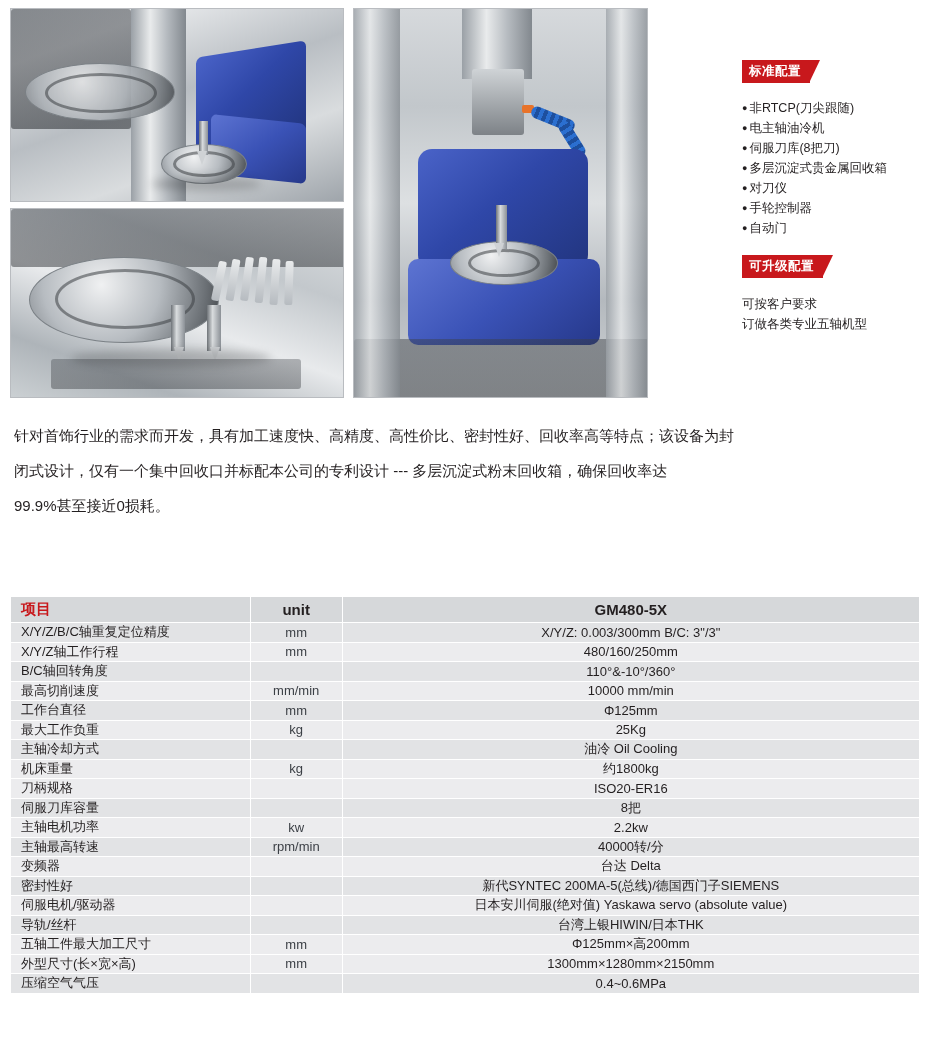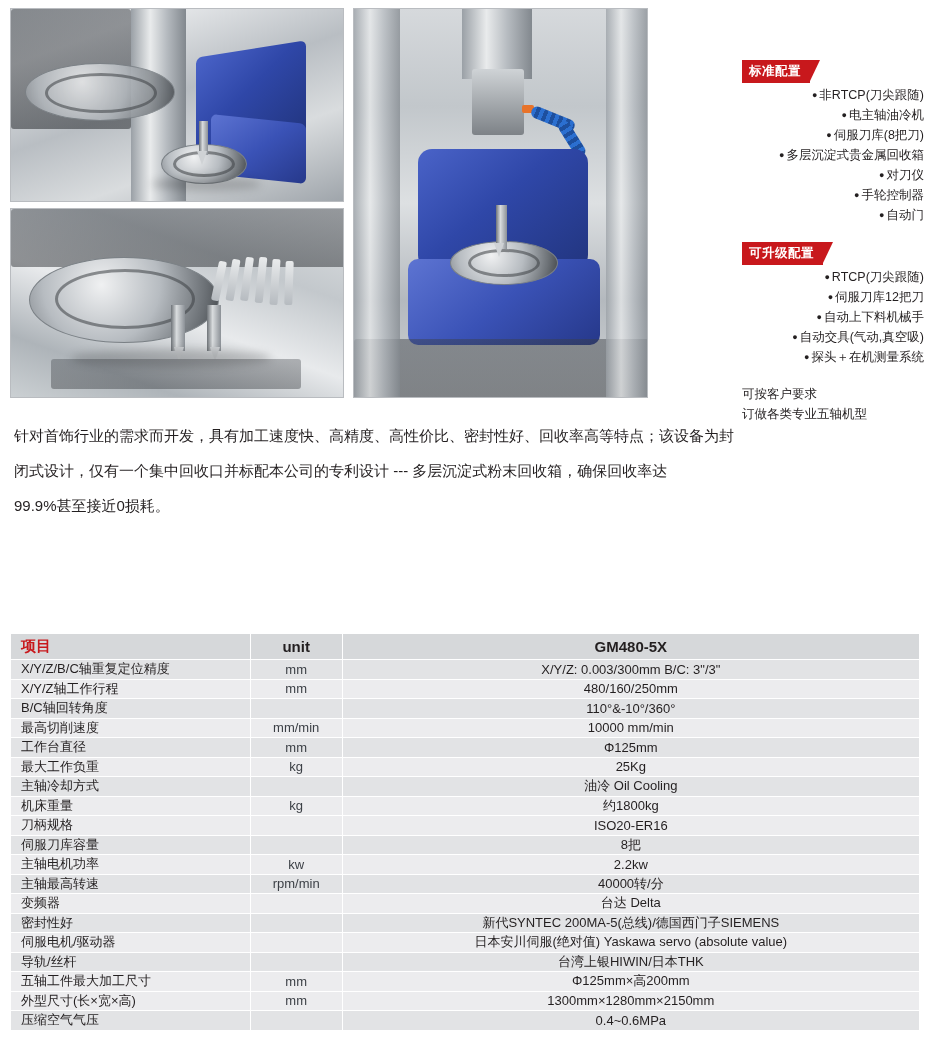--- a/index.html
+++ b/index.html
@@ -98,41 +98,41 @@
     padding: 3px 9px 3px 7px;
     letter-spacing: .5px;
     position: relative;
   }
   .cfg-title::after {
     content: "";
     position: absolute; right: -10px; top: 0;
     border-top: 21px solid #c8181c;
     border-right: 10px solid transparent;
   }
-  .cfg-list { margin: 3px 0 0 0; padding: 0; list-style: none; text-align: right; }
+  .cfg-list { margin: 16px 0 0 0; padding: 0; list-style: none; }
   .cfg-list li {
     font-size: 12.5px;
     line-height: 19px;
     color: #231f20;
     white-space: nowrap;
   }
   .cfg-list li::before { content: "●"; font-size: 9px; margin-right: 2px; position: relative; top: -1px; }
   .cfg-gap { height: 16px; }
   .cfg-note { margin-top: 16px; font-size: 12.5px; line-height: 20px; color: #231f20; }
 
   
   .para {
     position: absolute; left: 14px; top: 418px; width: 900px;
     font-size: 15px; line-height: 35px; color: #231f20;
   }
   .para p { margin: 0; }
   .para .indent { text-indent: 30px; }
 
   
-  .spec { position: absolute; left: 10px; top: 596px; width: 910px; border-collapse: collapse; margin-top: 37px; }
+  .spec { position: absolute; left: 10px; top: 596px; width: 910px; border-collapse: collapse; }
   .spec col.c1 { width: 240px; }
   .spec col.c2 { width: 92px; }
   .spec col.c3 { width: 578px; }
   .spec th, .spec td {
     border: 1px solid #ffffff;
     font-size: 13px;
     height: 19.5px;
     padding: 0 6px;
   }
   .spec thead th {
@@ -220,27 +220,20 @@
       <li>伺服刀库(8把刀)</li>
       <li>多层沉淀式贵金属回收箱</li>
       <li>对刀仪</li>
       <li>手轮控制器</li>
       <li>自动门</li>
     </ul>
 
     <div class="cfg-gap"></div>
 
     <div class="cfg-title">可升级配置</div>
-    <ul class="cfg-list">
-      <li>RTCP(刀尖跟随)</li>
-      <li>伺服刀库12把刀</li>
-      <li>自动上下料机械手</li>
-      <li>自动交具(气动,真空吸)</li>
-      <li>探头＋在机测量系统</li>
-    </ul>
 
     <div class="cfg-note">
       <div>可按客户要求</div>
       <div>订做各类专业五轴机型</div>
     </div>
   </div>
 
   <div class="para">
     <p>针对首饰行业的需求而开发，具有加工速度快、高精度、高性价比、密封性好、回收率高等特点；该设备为封</p>
     <p>闭式设计，仅有一个集中回收口并标配本公司的专利设计  --- 多层沉淀式粉末回收箱，确保回收率达</p>

